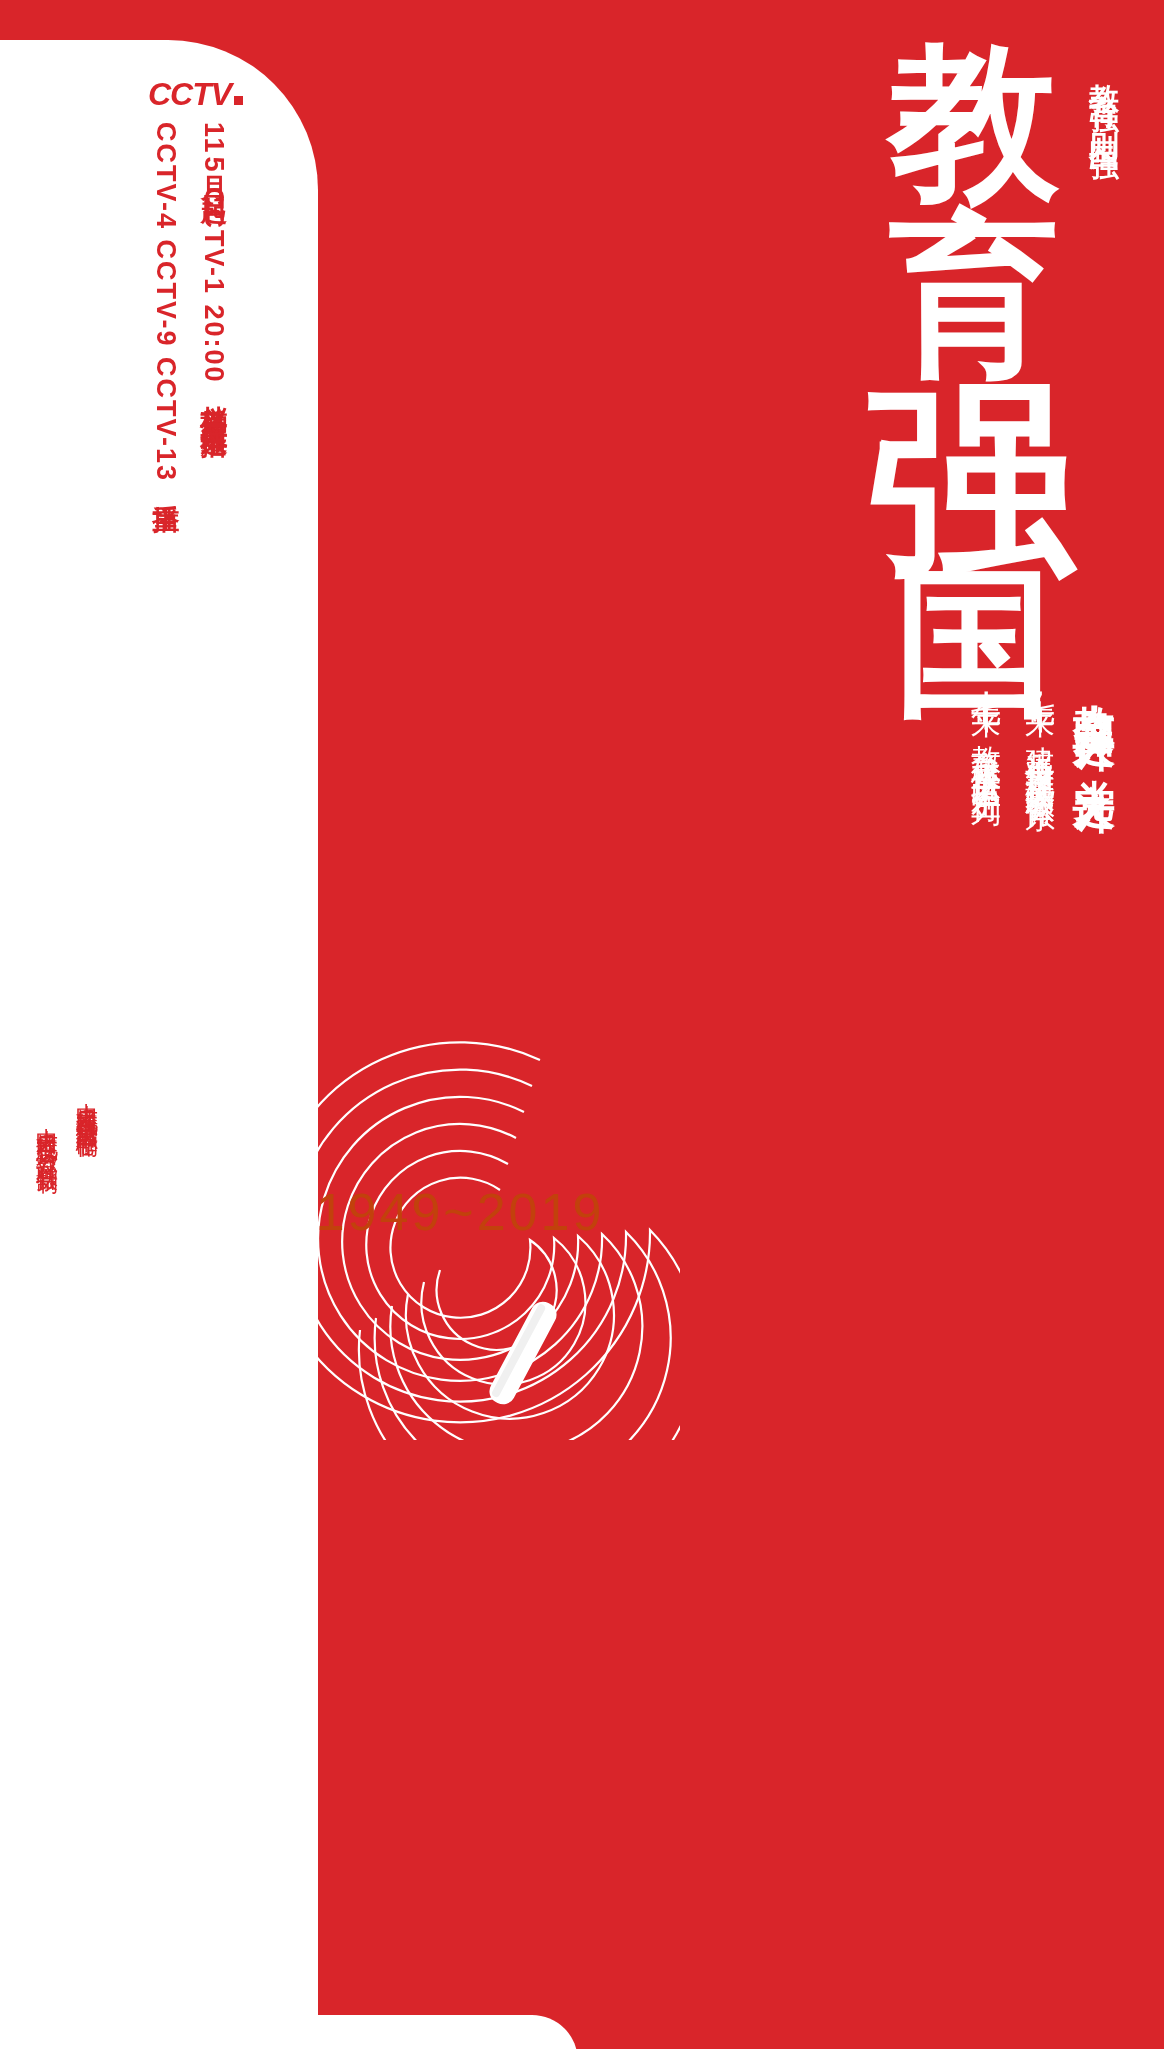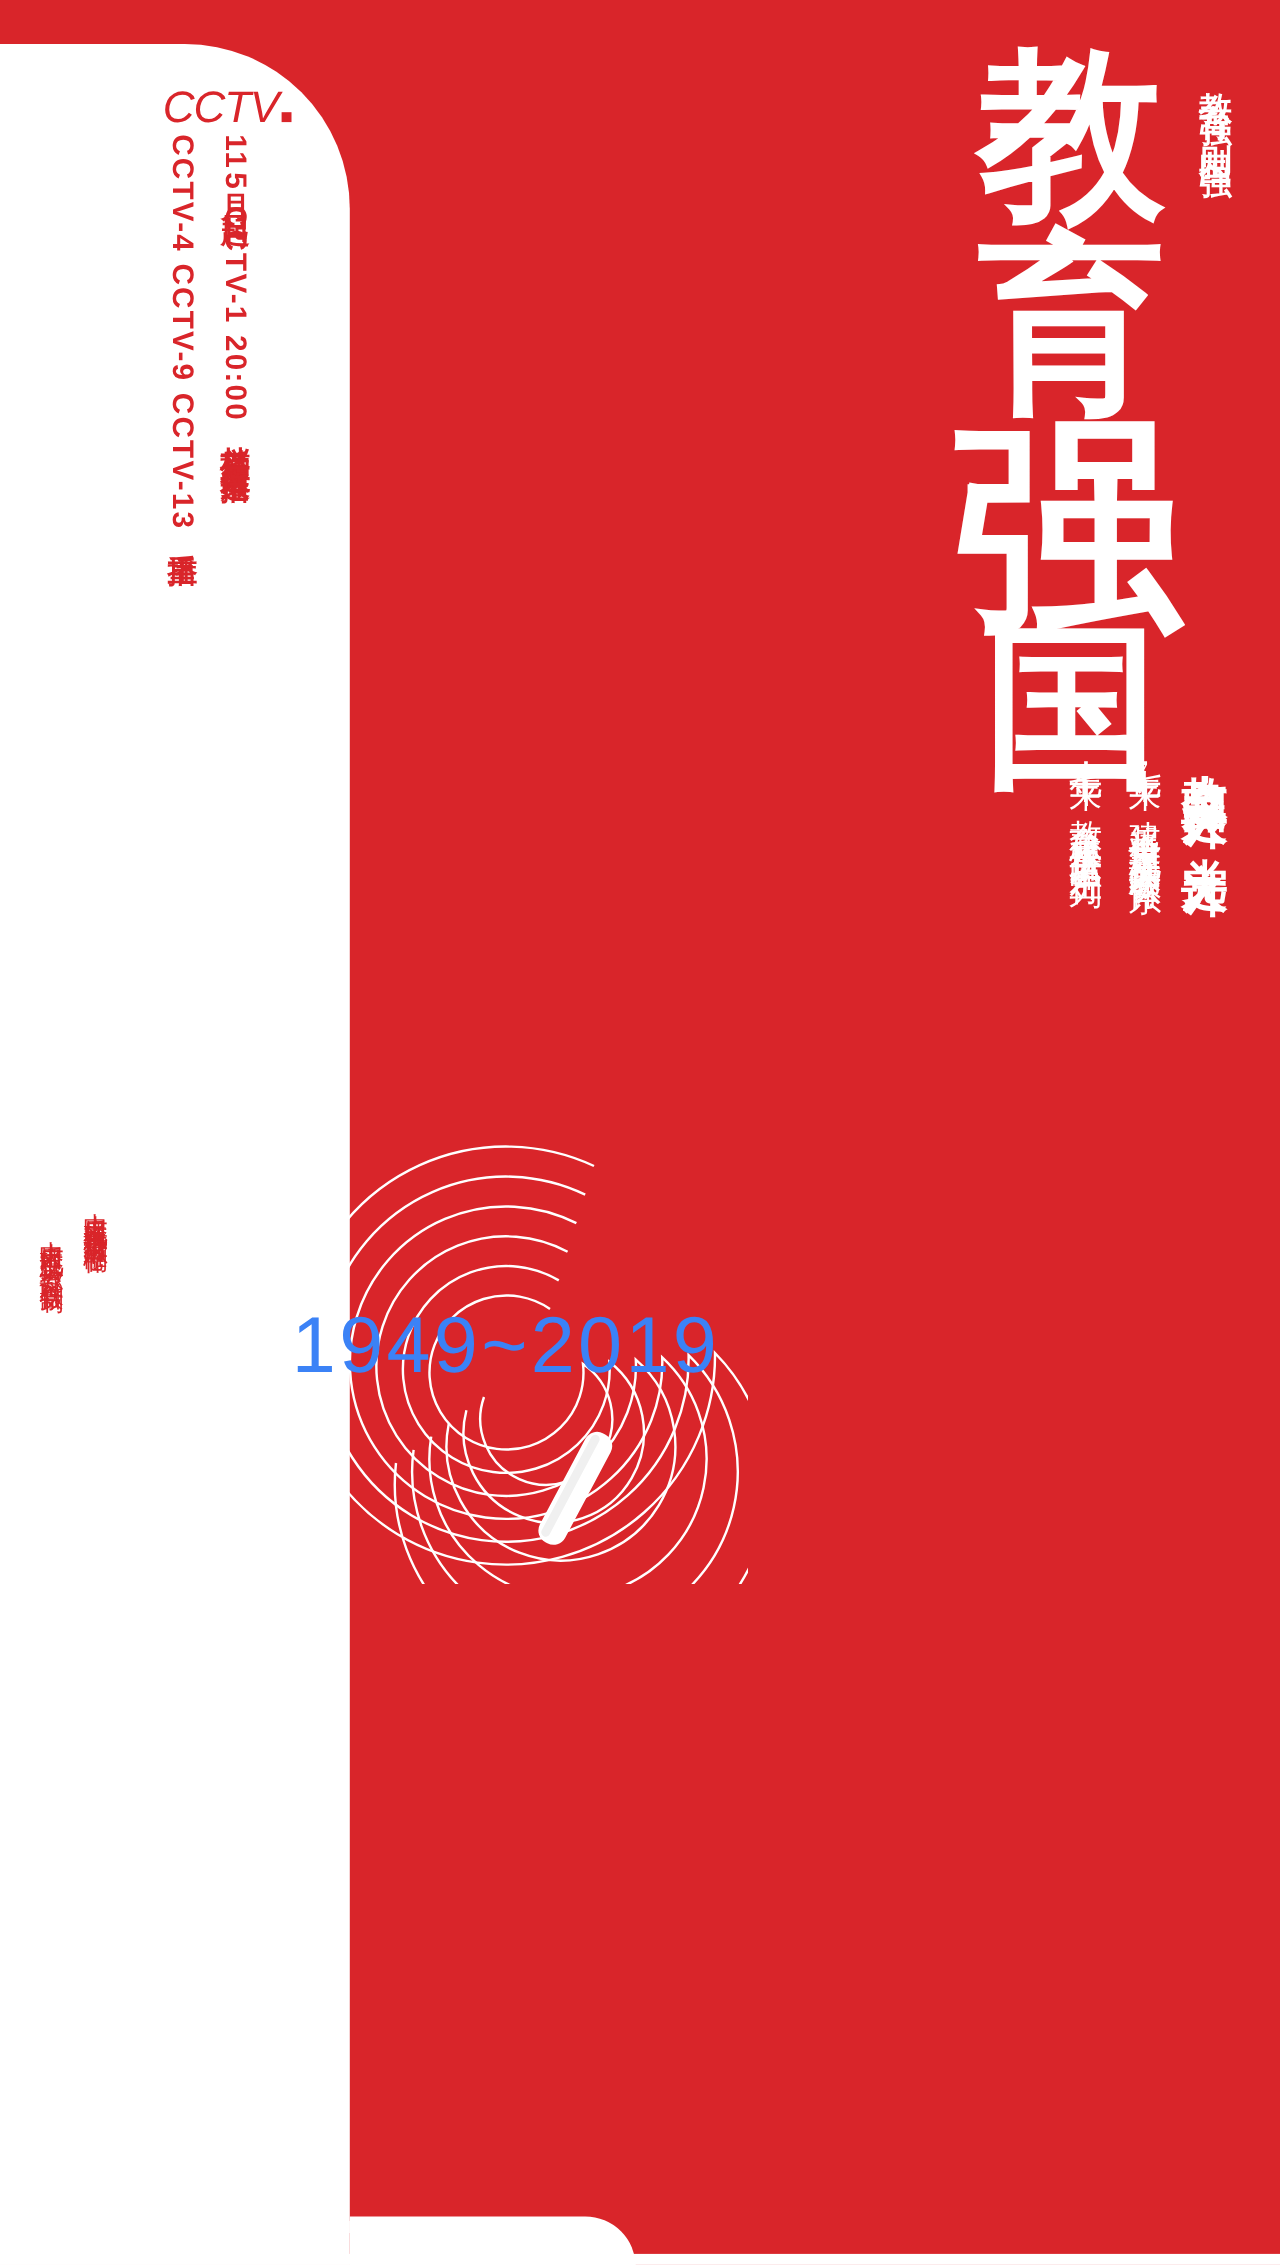--- a/index.html
+++ b/index.html
@@ -61,22 +61,22 @@
     height: 10px;
     background: #ffffff;
   }
 
   
   .cctv-logo {
     position: absolute;
     left: 148px;
     top: 78px;
     font-family: "Liberation Sans", sans-serif;
-    font-weight: normal;
-    font-size: 40px;
+    font-weight: bold;
+    font-size: 32px;
     letter-spacing: -1px;
     color: #d9252a;
     font-style: italic;
     line-height: 1;
   }
   .cctv-logo .dot {
     display: inline-block;
     width: 9px;
     height: 9px;
     background: #d9252a;
@@ -224,23 +224,23 @@
     transform: rotate(28deg);
   }
 
   
   .year {
     position: absolute;
     left: 240px;
     top: 1182px;
     width: 440px;
     text-align: center;
-    color: #3b82f6;
+    color: #c2410c;
     font-family: "Liberation Sans", sans-serif;
-    font-size: 72px;
+    font-size: 52px;
     letter-spacing: 3px;
     font-weight: 500;
   }
 </style>
 </head>
 <body>
 
 <div id="poster">
 
   <div class="red-field"></div>

